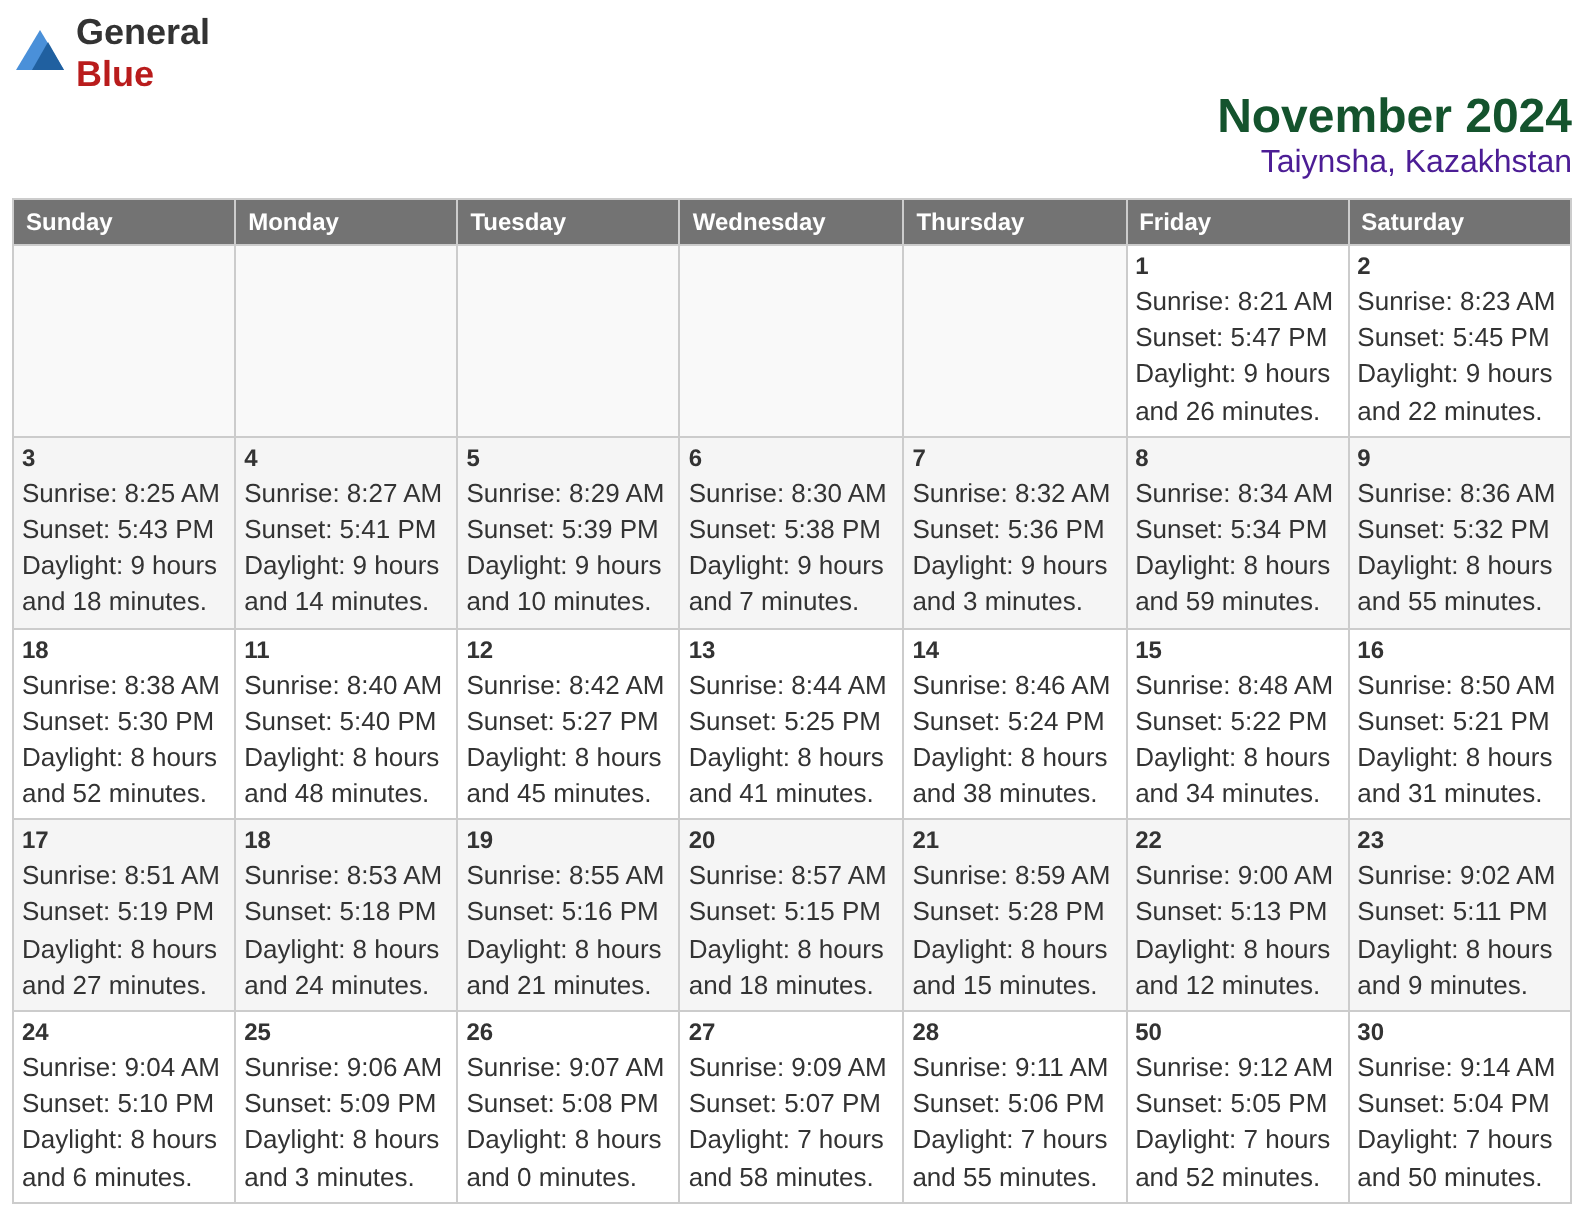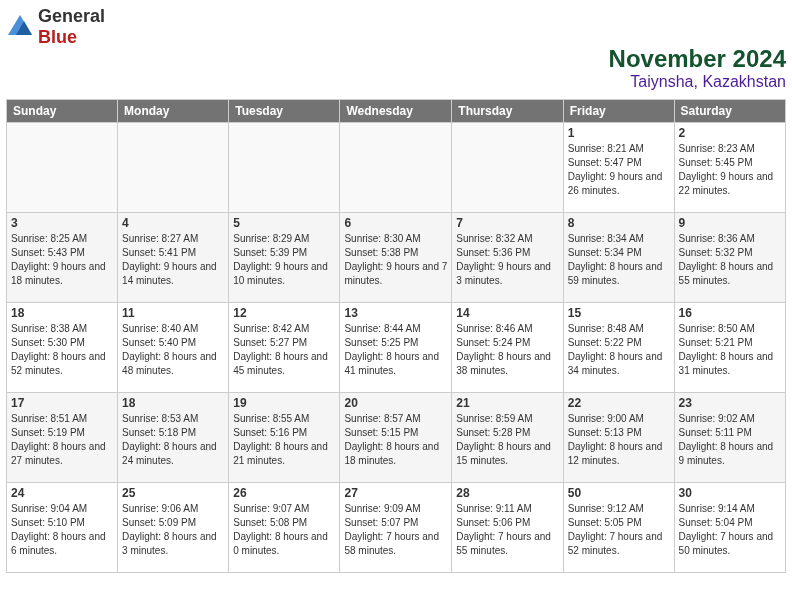--- a/index.html
+++ b/index.html
@@ -46,21 +46,21 @@
       background: #f5f5f5;
     }
     
     .day-number {
       font-size: 12px;
       font-weight: bold;
       margin-bottom: 2px;
     }
     
     .day-info {
-      font-size: 10px;
+      font-size: 13px;
       line-height: 1.4;
       color: #333;
     }
     
     .empty-cell { background: #f9f9f9 !important; }
   </style>
 </head>
 <body>
 
 <div class="page">

